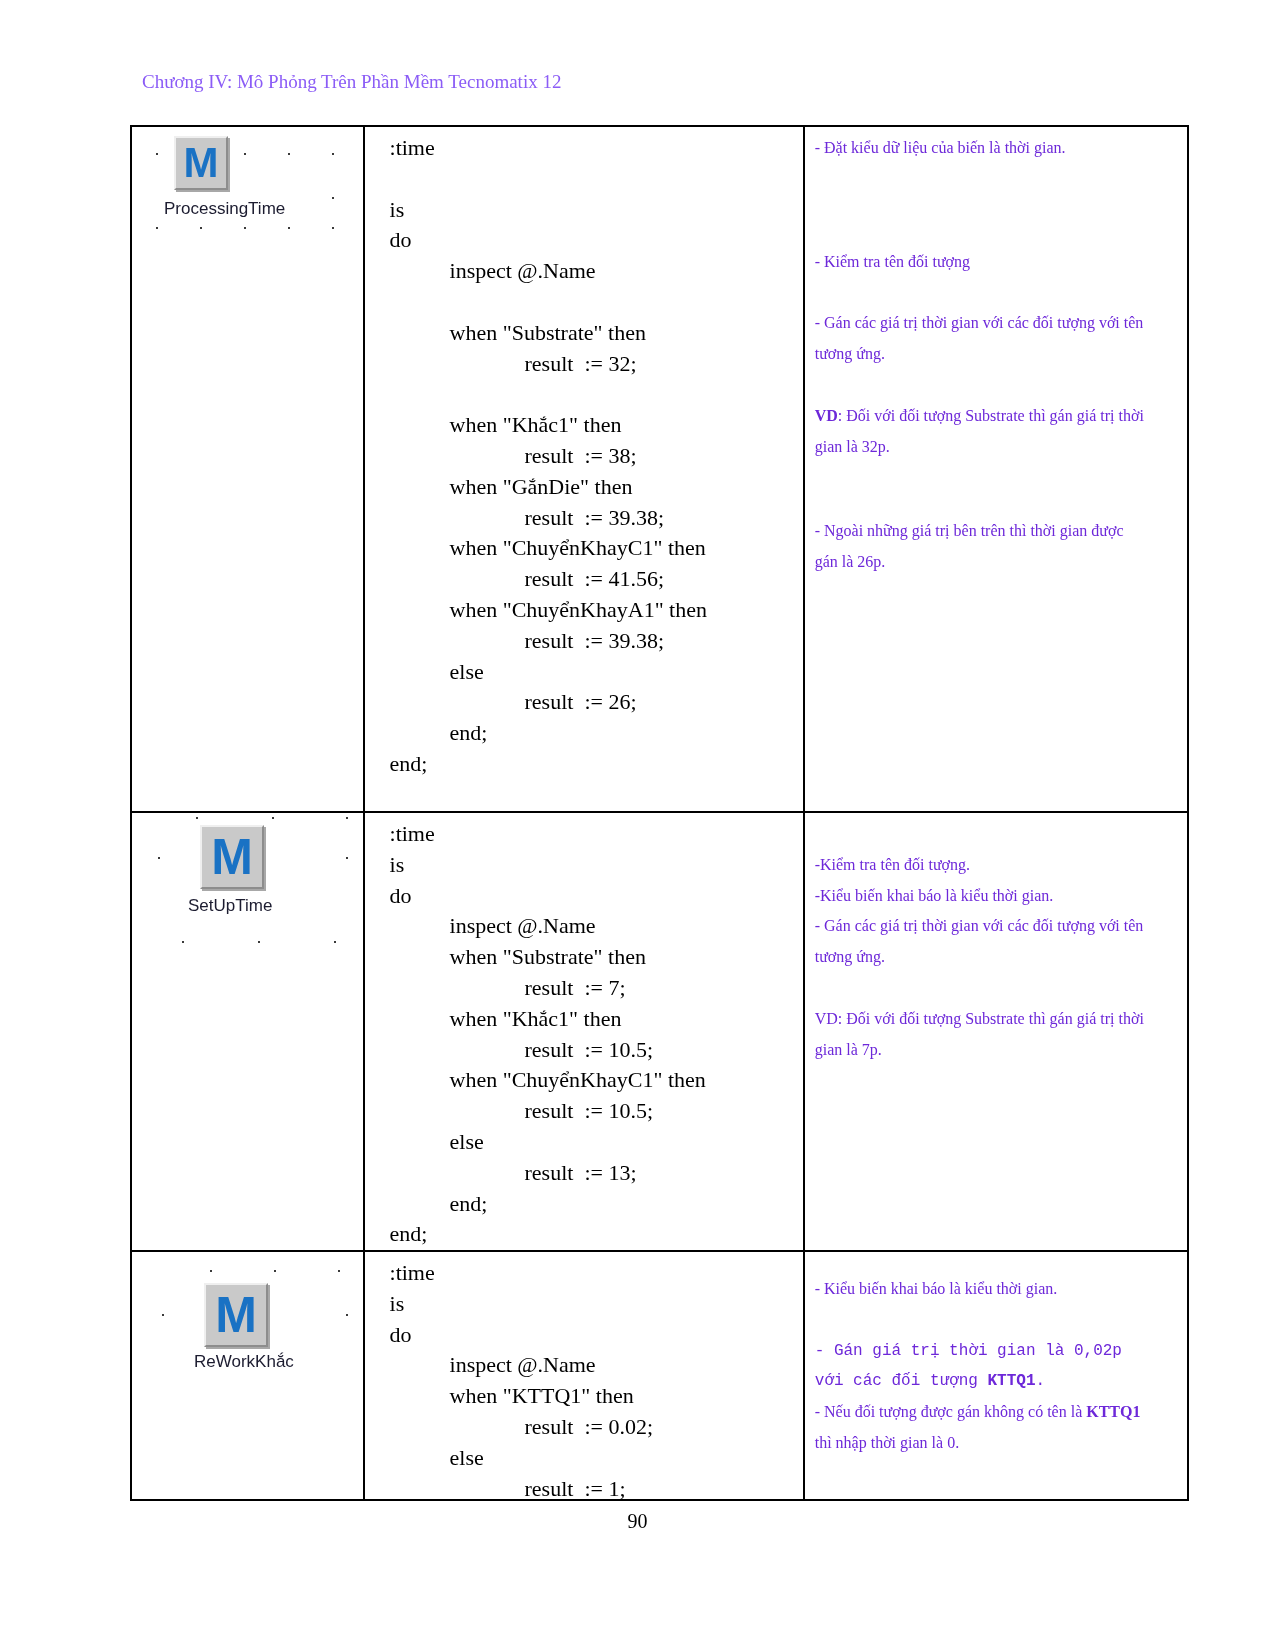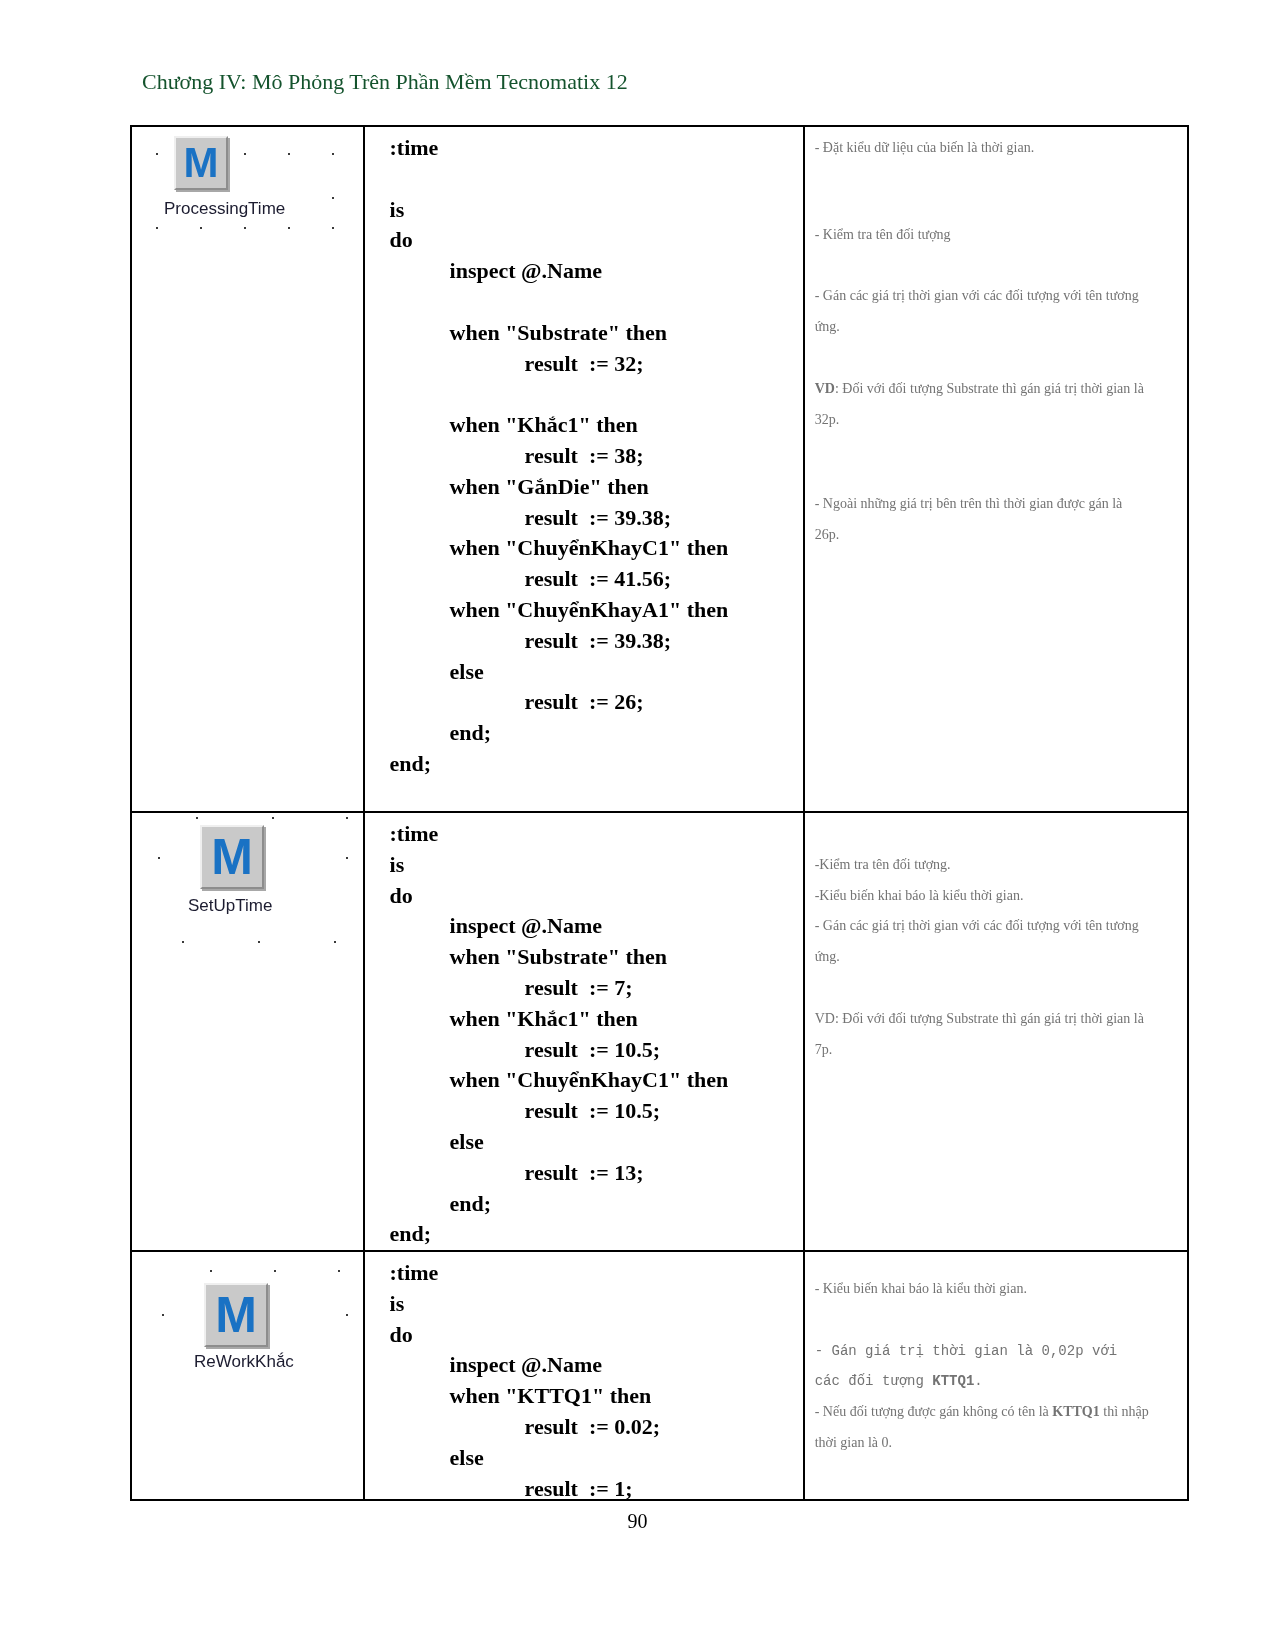--- a/index.html
+++ b/index.html
@@ -6,21 +6,21 @@
   .page{
     position:relative;
     width:1275px;height:1650px;
     background:#ffffff;
     font-family:"Liberation Serif","DejaVu Serif",serif;
     color:#111;
     overflow:hidden;
   }
   .chapter-header{
     position:absolute;left:142px;top:68px;
-    font-size:22px;line-height:28px;color:#14532d;
+    font-size:19px;line-height:28px;color:#8b5cf6;
     white-space:nowrap;
   }
   .doc-table{
     position:absolute;left:130px;top:125px;
     width:1059px;height:1376px;
     border:2px solid #000;
     box-sizing:border-box;
     display:flex;flex-direction:column;
   }
   .trow{display:flex;box-sizing:border-box;border-bottom:2px solid #000;}
@@ -28,27 +28,27 @@
   .trow.r0{height:688px;}
   .trow.r1{height:439px;}
   .trow.r2{height:247px;}
   .cell{box-sizing:border-box;overflow:hidden;position:relative;}
   .c1{width:233px;border-right:2px solid #000;}
   .c2{width:441px;border-right:2px solid #000;padding:6px 4px 0 25px;}
   .c3{width:383px;padding:6px 37px 0 10px;}
   
   .code-line{
     font-size:22px;line-height:30.8px;height:30.8px;
-    white-space:pre;color:#000;font-weight:bold;
+    white-space:pre;color:#000;
   }
   .ind1{padding-left:60px;}
   .ind2{padding-left:135px;}
   
   .note{
-    margin:0;font-size:14px;line-height:30.8px;color:#737373;
+    margin:0;font-size:16px;line-height:30.8px;color:#6d28d9;
   }
   .note b{font-weight:bold;}
   .m-icon{
     background:#c9c9c9;
     border-top:2px solid #efefef;border-left:2px solid #efefef;
     border-right:2px solid #8d8d8d;border-bottom:2px solid #8d8d8d;
     box-shadow:2px 2px 0 #a8a8a8;
     display:flex;align-items:center;justify-content:center;
     box-sizing:content-box;
   }
@@ -115,21 +115,21 @@
           <div class="code-line ind2">result  := 41.56;</div>
           <div class="code-line ind1">when "ChuyểnKhayA1" then</div>
           <div class="code-line ind2">result  := 39.38;</div>
           <div class="code-line ind1">else</div>
           <div class="code-line ind2">result  := 26;</div>
           <div class="code-line ind1">end;</div>
           <div class="code-line ind0">end;</div>
         </div>
         <div class="cell c3">
           <p class="note" style="margin-top: 0px;"><span>- Đặt kiểu dữ liệu của biến là thời gian.</span></p>
-          <p class="note" style="margin-top: 56px;"><span>- Kiểm tra tên đối tượng</span></p>
+          <p class="note" style="margin-top: 83px;"><span>- Kiểm tra tên đối tượng</span></p>
           <p class="note" style="margin-top: 30.8px;"><span>- Gán các giá trị thời gian với các đối tượng với tên tương ứng.</span></p>
           <p class="note" style="margin-top: 30.8px;"><b>VD</b><span>: Đối với đối tượng Substrate thì gán giá trị thời gian là 32p.</span></p>
           <p class="note" style="margin-top: 54px;"><span>- Ngoài những giá trị bên trên thì thời gian được gán là 26p.</span></p>
         </div>
       </div>
       <div class="trow r1">
         <div class="cell c1">
           <div class="dot" style="left: 64px; top: 4px;"></div>
           <div class="dot" style="left: 140px; top: 4px;"></div>
           <div class="dot" style="left: 214px; top: 4px;"></div>

